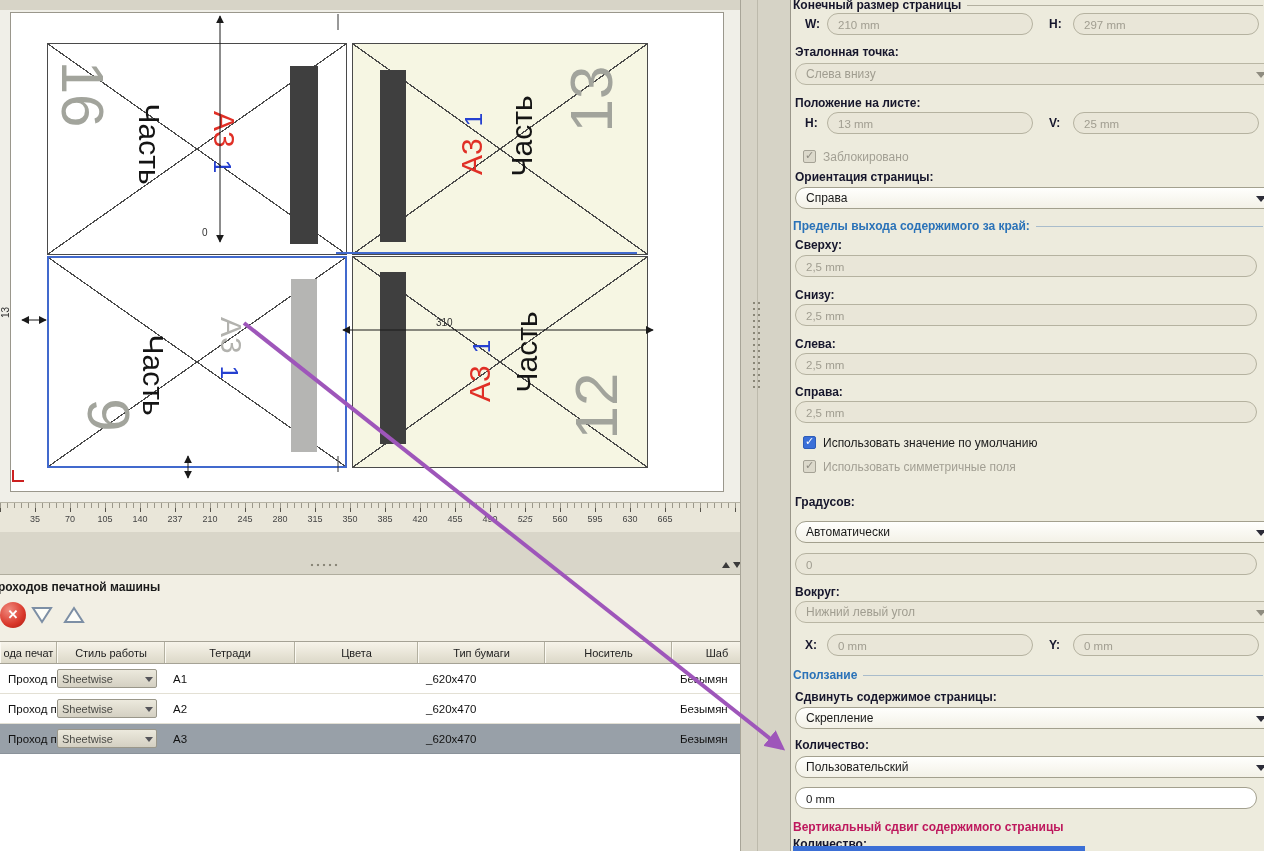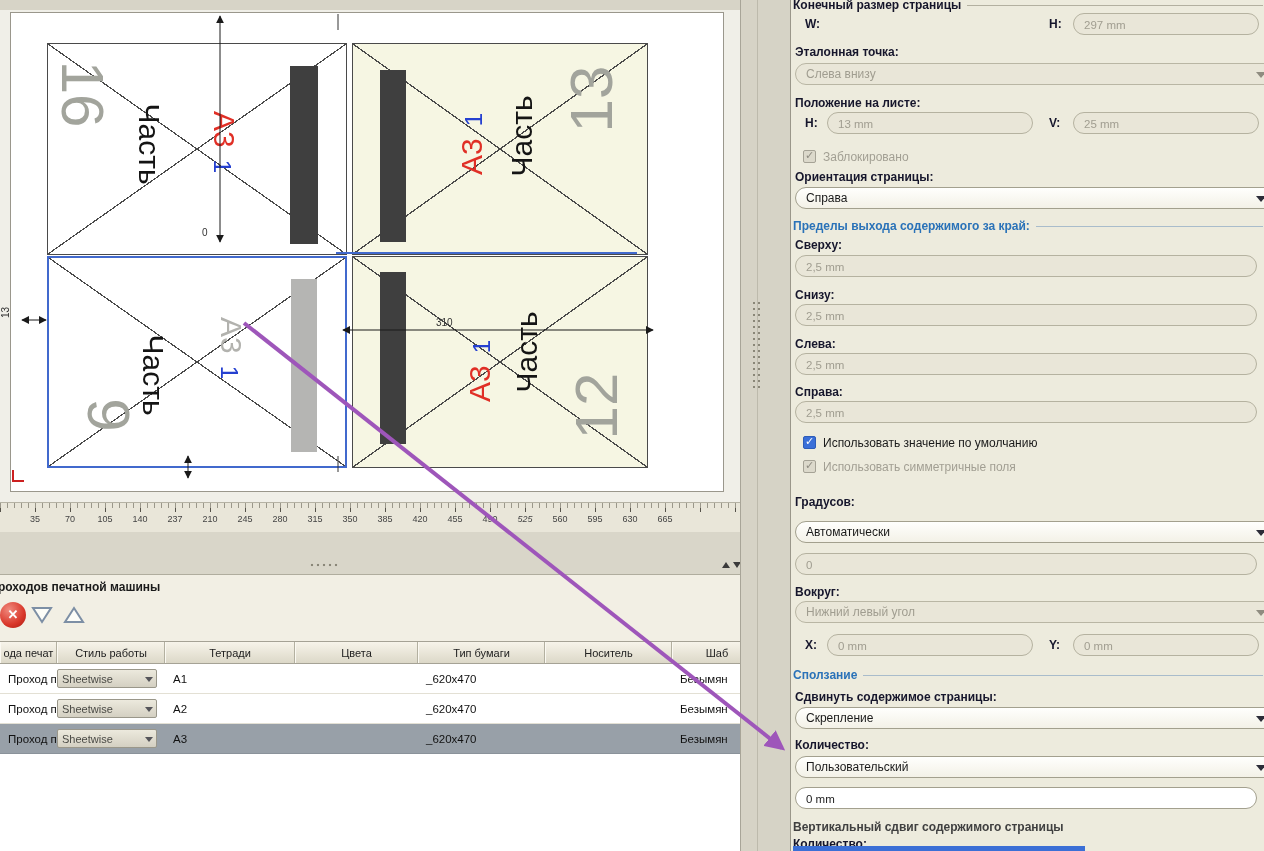--- a/index.html
+++ b/index.html
@@ -127,21 +127,21 @@
   .combo.disabled .chev{border-top-color:#8f8c80}
   .cbrow{position:absolute;left:0;width:474px;height:16px}
   .cb{position:absolute;left:12px;top:1px;width:13px;height:13px;box-sizing:border-box;border:1px solid #8a877a;border-radius:2px}
   .cb::after{position:absolute;left:1px;top:-2px;font-size:11px}
   .cb.on{background:#3a6fd8;border-color:#2d5cb8}
   .cb.on::after{content:"✓";color:#fff}
   .cb.dis{background:#dcd9cb;border-color:#a5a295}
   .cb.dis::after{content:"✓";color:#8e8b80}
   .cbl{position:absolute;left:32px;top:1px;font-size:12px;color:#1a1a1a;white-space:nowrap}
   .cbl.dim{color:#a29f93}
-  .bold-h{position:absolute;left:2px;font-weight:bold;font-size:12px;color:#404040;white-space:nowrap}
+  .bold-h{position:absolute;left:2px;font-weight:bold;font-size:12px;color:#be185d;white-space:nowrap}
   #blue-bar{position:absolute;left:2px;top:846px;width:292px;height:5px;background:#3b6fd6}
 
   
   #arrow-overlay{position:absolute;left:0;top:0;pointer-events:none;z-index:60}
 </style>
 </head>
 <body>
 
 <div id="top-strip"></div>
 
@@ -301,20 +301,21 @@
   <span class="vdots"></span>
 </div>
 
 <div id="inspector">
 
   <div class="sec dark" style="top:-2px">
       <span>Конечный размер страницы</span>
     </div>
   <div class="irow" style="top:13px">
     <span class="lbl" style="left:14px">W:</span>
+    <span class="pill" style="left:36px;width:206px">210 mm</span>
     <span class="lbl" style="left:258px">H:</span>
     <span class="pill" style="left:282px;width:186px">297 mm</span>
   </div>
 
   <span class="ilabel" style="top:45px">Эталонная точка:</span>
   <div class="combo disabled" style="top:63px">
     <span>Слева внизу</span><span class="chev"></span>
   </div>
 
   <span class="ilabel" style="top:96px">Положение на листе:</span>

